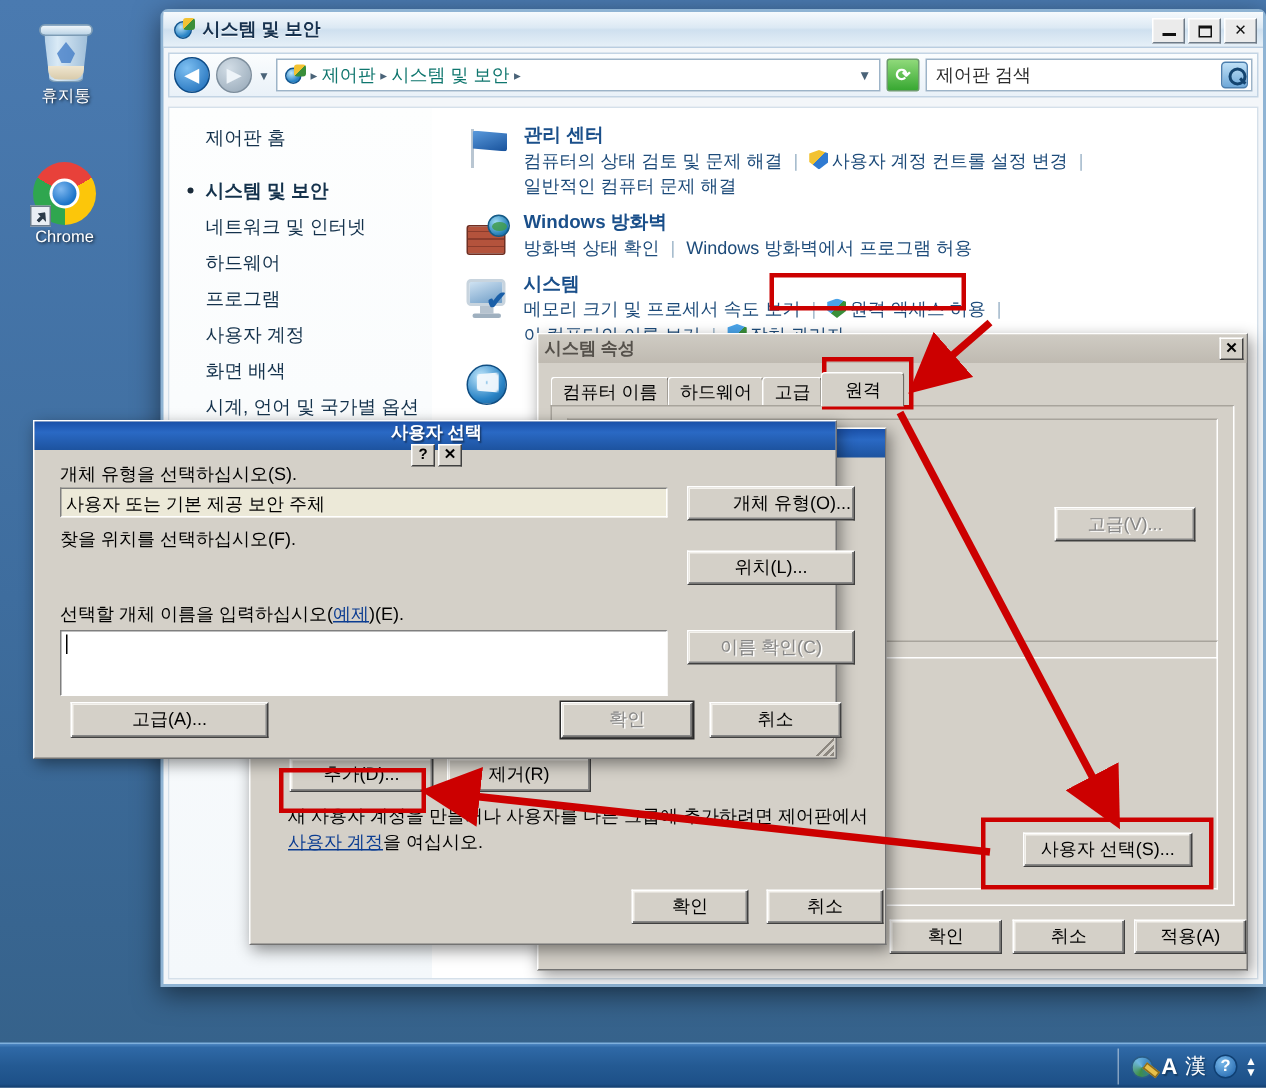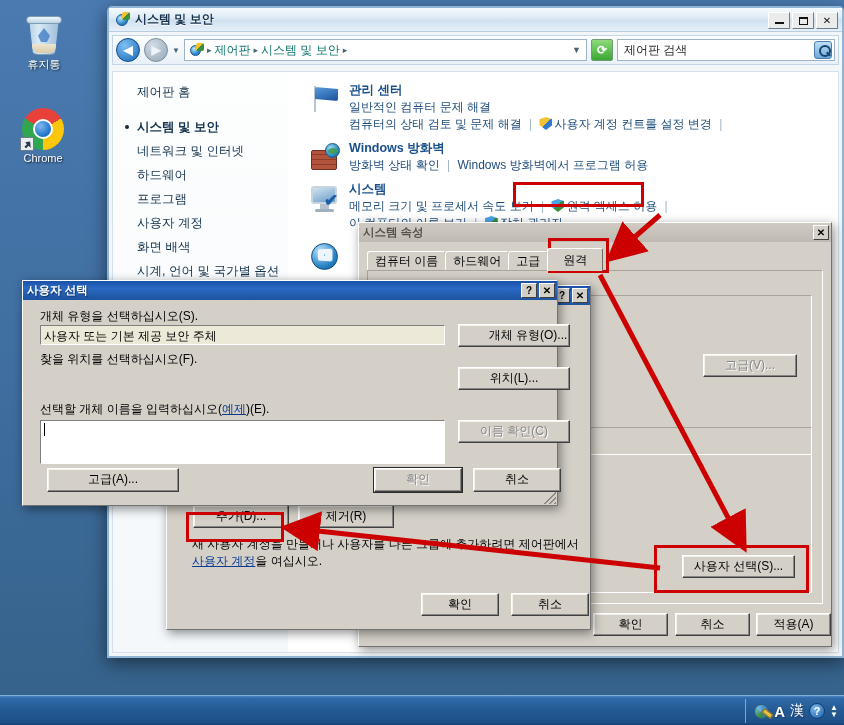--- a/index.html
+++ b/index.html
@@ -282,20 +282,21 @@
     box-shadow: 2px 3px 10px rgba(0,0,0,.45);
     font-size:12px; color:#000;
   }
   .dlg.gray { background:#d4d0c8; }
   .dlg .tbar {
     height:19px; display:flex; align-items:center; padding:0 2px 0 4px;
     color:#fff; font-weight:bold; font-size:11.5px;
   }
   .dlg .tbar.active {
     background: linear-gradient(180deg,#1a50a8 0%,#2a69c4 38%,#1d539f 100%);
+    flex-direction: column;
   }
   .dlg .tbar.flatgray {
     background: linear-gradient(180deg,#cfcbc3,#bfbab1);
     color:#4a4a4a;
     font-family:Liberation Serif, serif;
   }
   .dlg .tbar .tt { flex:1; text-shadow:1px 1px 1px rgba(0,0,0,.45); }
   .dlg .tbar.flatgray .tt { text-shadow:none; color:#55514b; }
   .tbtns { display:flex; gap:2px; }
   .tbtn {
@@ -446,27 +447,27 @@
       <div id="exp-main">
 
         <div class="cat">
           <div class="ic ic-flag">
             <span class="pole"></span>
               <span class="cloth"></span>
           </div>
           <div class="txt">
             <div class="h">관리 센터</div>
             <div class="lines">
-              <span>일반적인 컴퓨터 문제 해결</span>
-            </div>
-            <div class="lines">
               <span>컴퓨터의 상태 검토 및 문제 해결</span>
               <span class="sep">|</span>
               <span class="shield"></span><span>사용자 계정 컨트롤 설정 변경</span>
               <span class="sep">|</span>
+            </div>
+            <div class="lines">
+              <span>일반적인 컴퓨터 문제 해결</span>
             </div>
           </div>
         </div>
 
         <div class="cat">
           <div class="ic ic-fw">
             <span class="brick"></span>
               <span class="globe"></span>
           </div>
           <div class="txt">
@@ -524,21 +525,21 @@
 
     <div class="tabs">
       <div class="tab">컴퓨터 이름</div>
       <div class="tab">하드웨어</div>
       <div class="tab">고급</div>
       <div class="tab active" style="min-width:56px;justify-content:center">원격</div>
     </div>
 
     <div class="group" style="position:absolute; left:8px; top:47px; right:8px; bottom:42px; background:#d4d0c8;">
 
-      <div class="group" style="position:absolute; left:10px; top:24px; right:10px; height:160px;">
+      <div class="group" style="position:absolute; left:10px; top:8px; right:10px; height:160px;">
         <div class="lbl" style="position:absolute; left:8px; top:6px;">연결 허용(R)</div>
         <div class="btn dis" style="position:absolute; right:14px; top:58px; width:94px; height:23px;">고급(V)...</div>
       </div>
 
       <div class="group" style="position:absolute; left:10px; top:156px; right:10px; bottom:10px;">
         <div class="lbl" style="position:absolute; left:8px; top:12px;">있는 사용자를 지정합니다.</div>
         <div class="lbl" style="position:absolute; left:8px; top:60px;">이 컴퓨터에서</div>
         <div class="lbl" style="position:absolute; left:8px; top:104px;">데스크톱을 실행하는 컴퓨터에</div>
         <div class="btn" style="position:absolute; right:16px; bottom:14px; width:113px; height:23px;">사용자 선택(S)...</div>
       </div>

